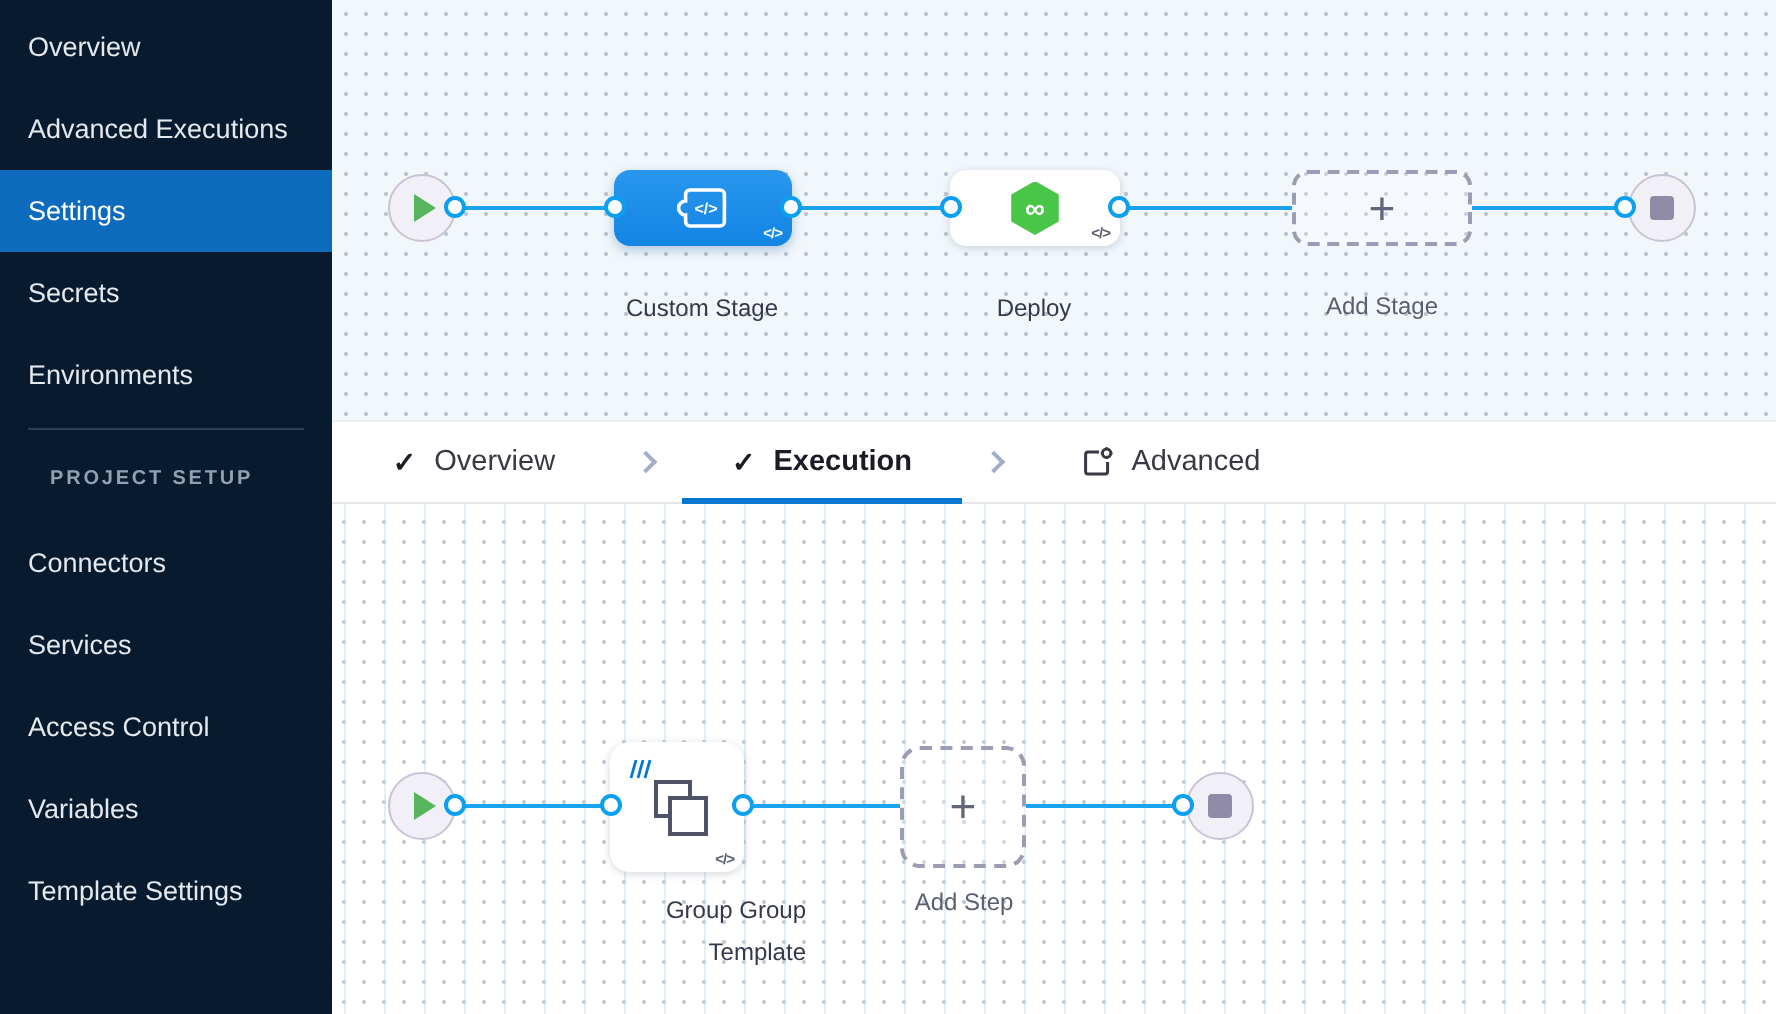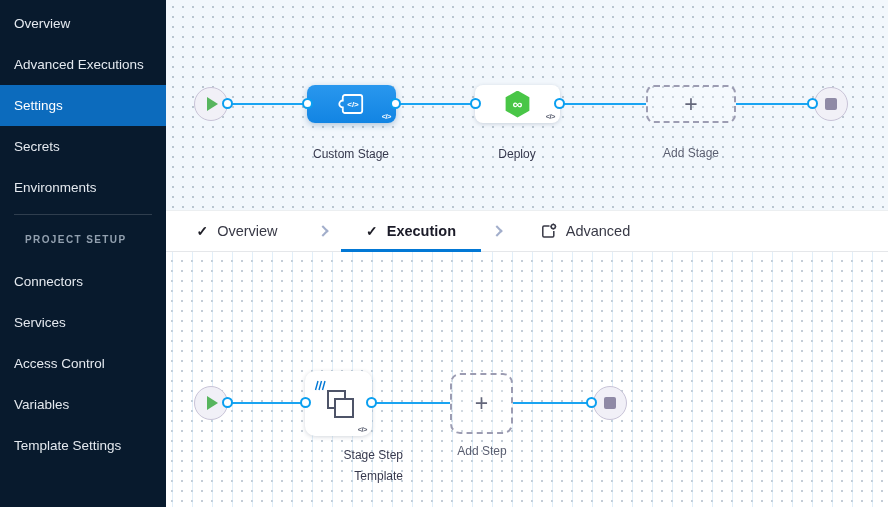--- a/index.html
+++ b/index.html
@@ -224,18 +224,18 @@
     <div class="round-node" style="left:427px; top:134px;">
       <span class="stop-sq"></span>
     </div>
 
     <div class="port" style="left:56px;  top:145px;"></div>
     <div class="port" style="left:134px; top:145px;"></div>
     <div class="port" style="left:200px; top:145px;"></div>
     <div class="port" style="left:420px; top:145px;"></div>
 
     <div class="node-label two-line" style="left:172px; top:193px;">
-      <span>Stage Step</span><br>
+      <span>Group Group</span><br>
       <span>Template</span>
     </div>
     <div class="node-label muted" style="left:316px; top:192px;">Add Step</div>
   </div>
 </div>
 
 </body></html>

